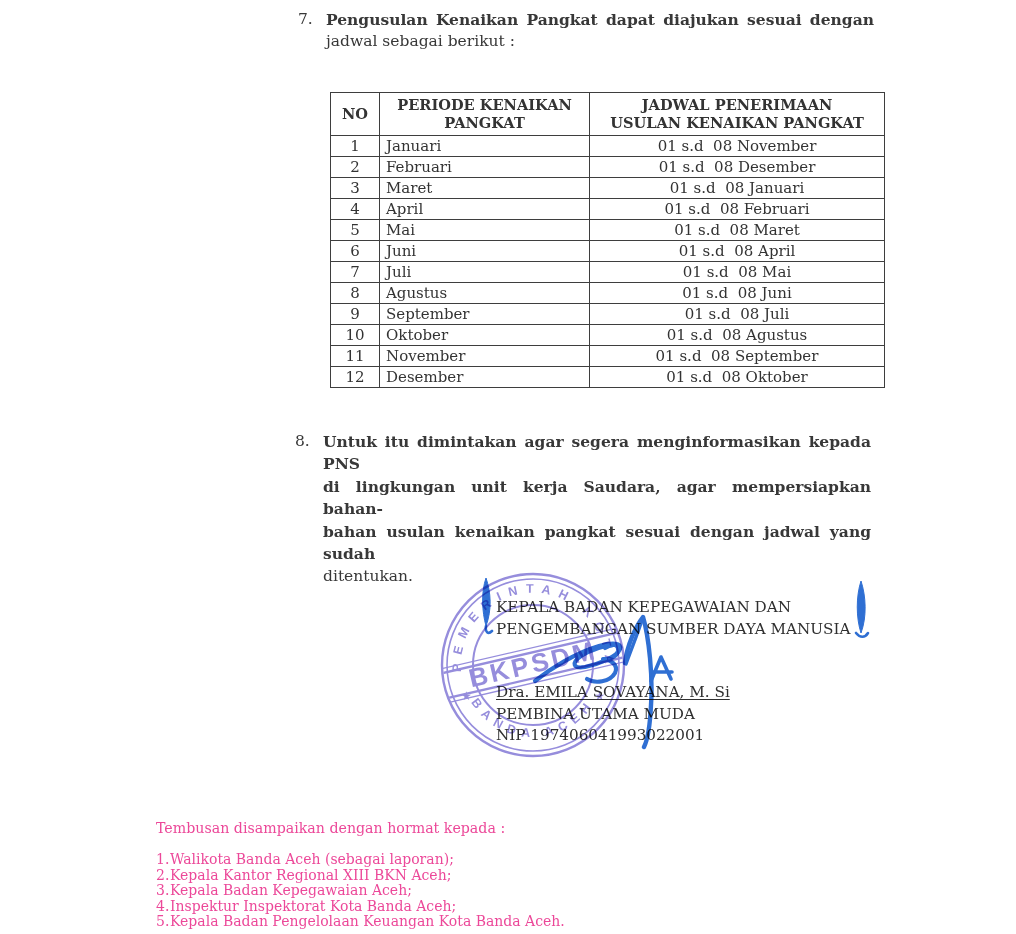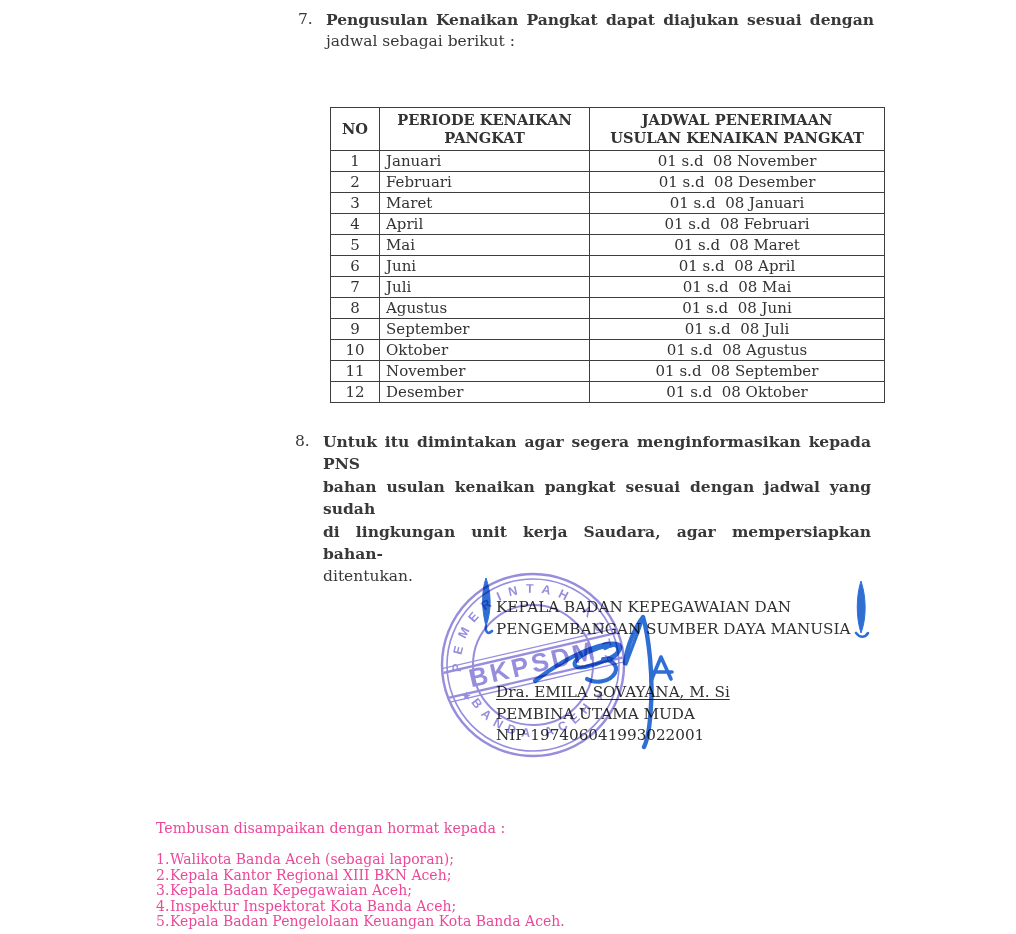--- a/index.html
+++ b/index.html
@@ -54,21 +54,21 @@
 <div class="page">
 
   <div class="numpara" style="left:298px;top:9px;">
     <span class="num">7.</span>
     <div class="ptxt">
       <div class="jl">Pengusulan Kenaikan Pangkat dapat diajukan sesuai dengan</div>
       <div class="ll">jadwal sebagai berikut :</div>
     </div>
   </div>
 
-  <table class="sched" style="left:330px;top:107px;">
+  <table class="sched" style="left:330px;top:92px;">
     <thead>
       <tr>
         <th class="c-no">
           <div>NO</div>
         </th>
         <th class="c-per">
           <div>PERIODE KENAIKAN</div>
           <div>PANGKAT</div>
         </th>
         <th class="c-jad">
@@ -138,22 +138,22 @@
           <td class="cell-per">Desember</td>
           <td class="cell-jad">01 s.d  08 Oktober</td>
         </tr>
       </tbody>
   </table>
 
   <div class="numpara p8" style="left:295px;top:431px;">
     <span class="num">8.</span>
     <div class="ptxt">
       <div class="jl">Untuk itu dimintakan agar segera menginformasikan kepada PNS</div>
+      <div class="jl">di lingkungan unit kerja Saudara, agar mempersiapkan bahan-</div>
       <div class="jl">bahan usulan kenaikan pangkat sesuai dengan jadwal yang sudah</div>
-      <div class="jl">di lingkungan unit kerja Saudara, agar mempersiapkan bahan-</div>
       <div class="ll">ditentukan.</div>
     </div>
   </div>
 
 
   <div class="sigblock" style="left:496px;top:580px;margin-top:16px;">
     <div>KEPALA BADAN KEPEGAWAIAN DAN</div>
     <div>PENGEMBANGAN SUMBER DAYA MANUSIA</div>
   </div>
 

